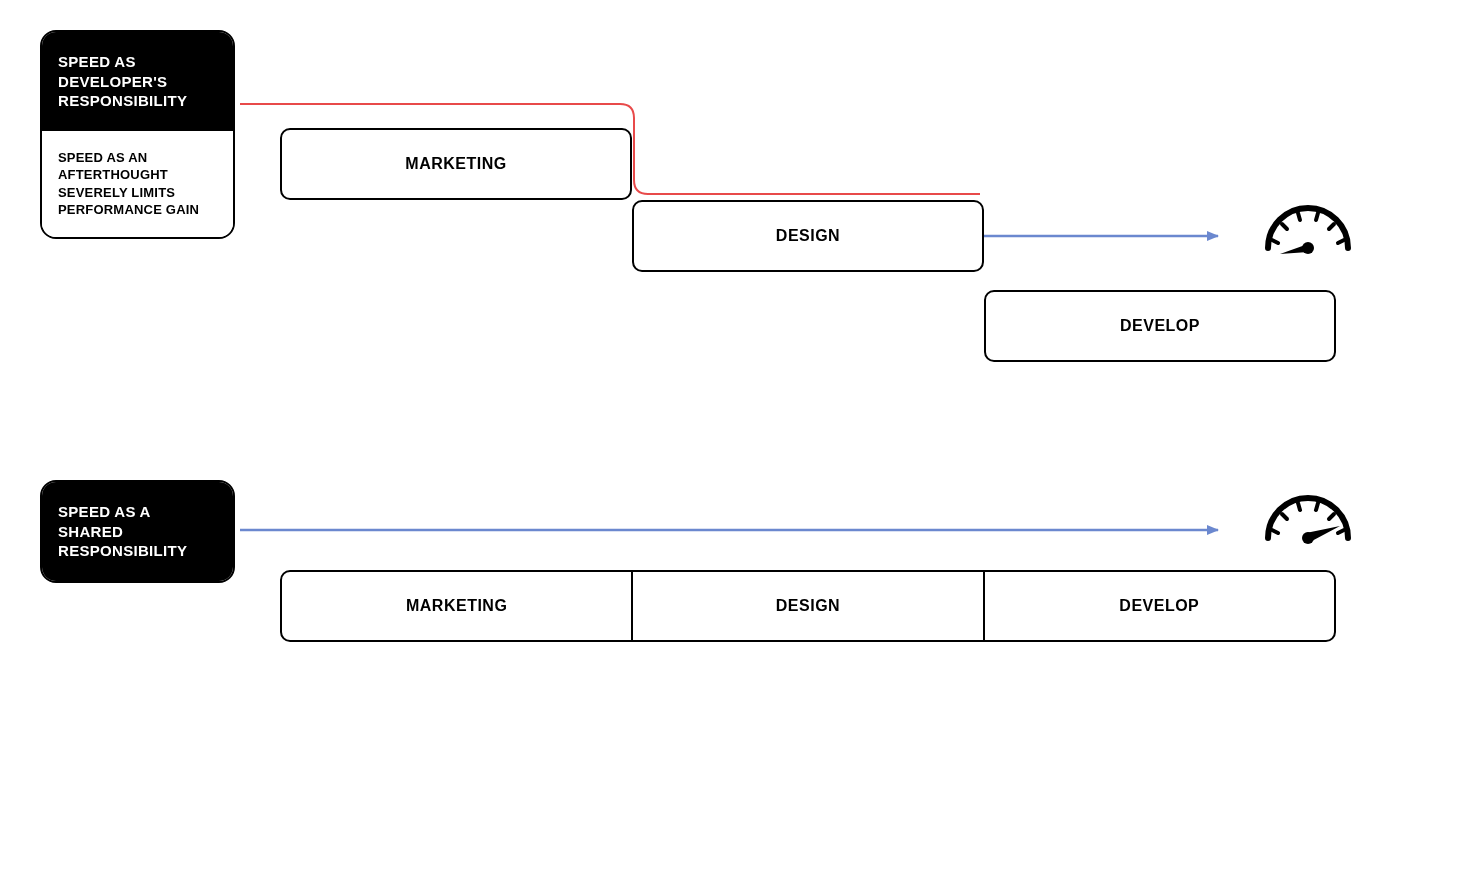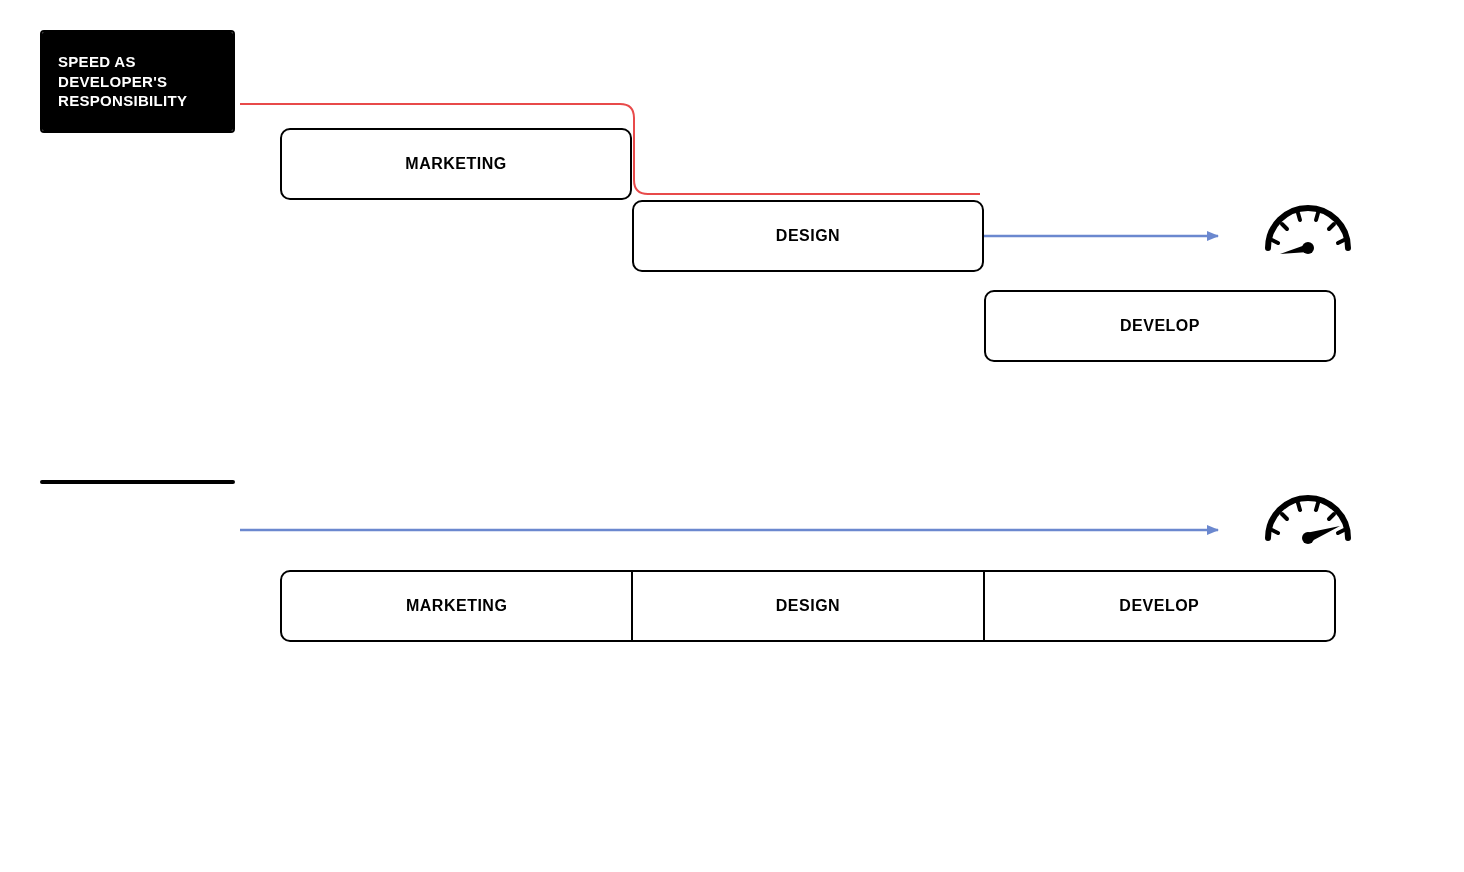--- a/index.html
+++ b/index.html
@@ -11,21 +11,21 @@
       font-family: Arial, Helvetica, sans-serif;
       background: #fff;
       width: 1464px;
       height: 872px;
       position: relative;
     }
     .card {
       position: absolute;
       width: 195px;
       border: 2px solid #000;
-      border-radius: 4px;
+      border-radius: 16px;
       overflow: hidden;
     }
     .card-header {
       background: #000;
       color: #fff;
       padding: 20px 16px;
       font-weight: bold;
       font-size: 15px;
       line-height: 1.3;
       letter-spacing: 0.3px;
@@ -78,33 +78,35 @@
       top: 0;
       left: 0;
       pointer-events: none;
     }
   </style>
 </head>
 <body>
 
 <div class="card" style="left:40px; top:30px;">
   <div class="card-header">SPEED AS DEVELOPER'S RESPONSIBILITY</div>
+  <div class="card-body">SPEED AS AN AFTERTHOUGHT SEVERELY LIMITS PERFORMANCE GAIN</div>
 </div>
 
 <div class="stage" style="left:280px; top:128px; width:352px;">
   <span>MARKETING</span>
 </div>
 <div class="stage" style="left:632px; top:200px; width:352px;">
   <span>DESIGN</span>
 </div>
 <div class="stage" style="left:984px; top:290px; width:352px;">
   <span>DEVELOP</span>
 </div>
 
 <div class="card" style="left:40px; top:480px;">
+  <div class="card-header">SPEED AS A SHARED RESPONSIBILITY</div>
 </div>
 
 <div class="row" style="left:280px; top:570px; width:1056px;">
   <div class="row-cell">
     <span>MARKETING</span>
   </div>
   <div class="row-cell">
     <span>DESIGN</span>
   </div>
   <div class="row-cell">

